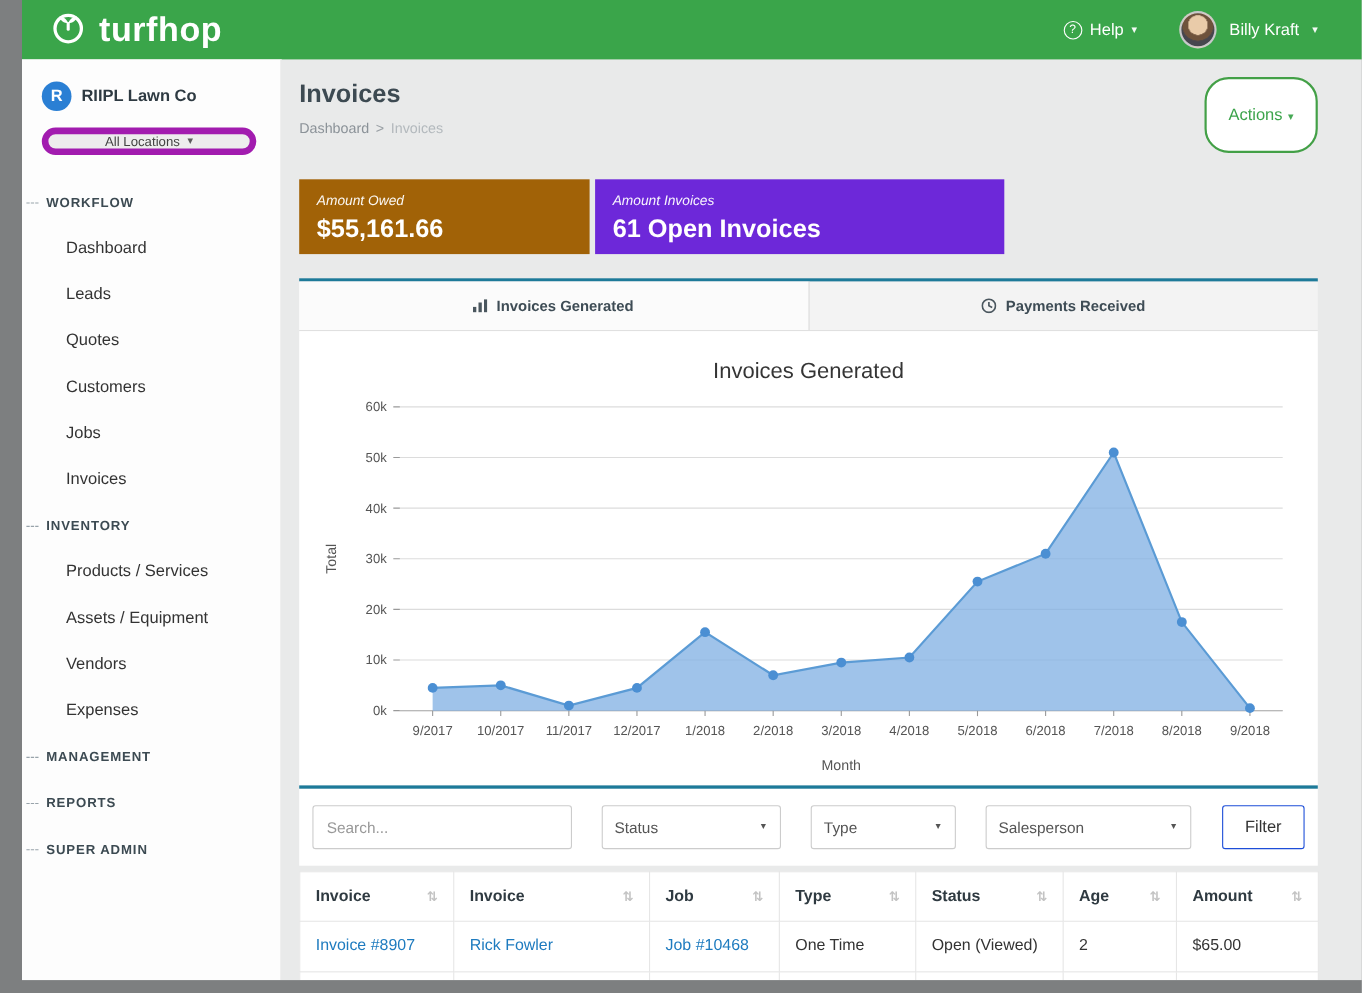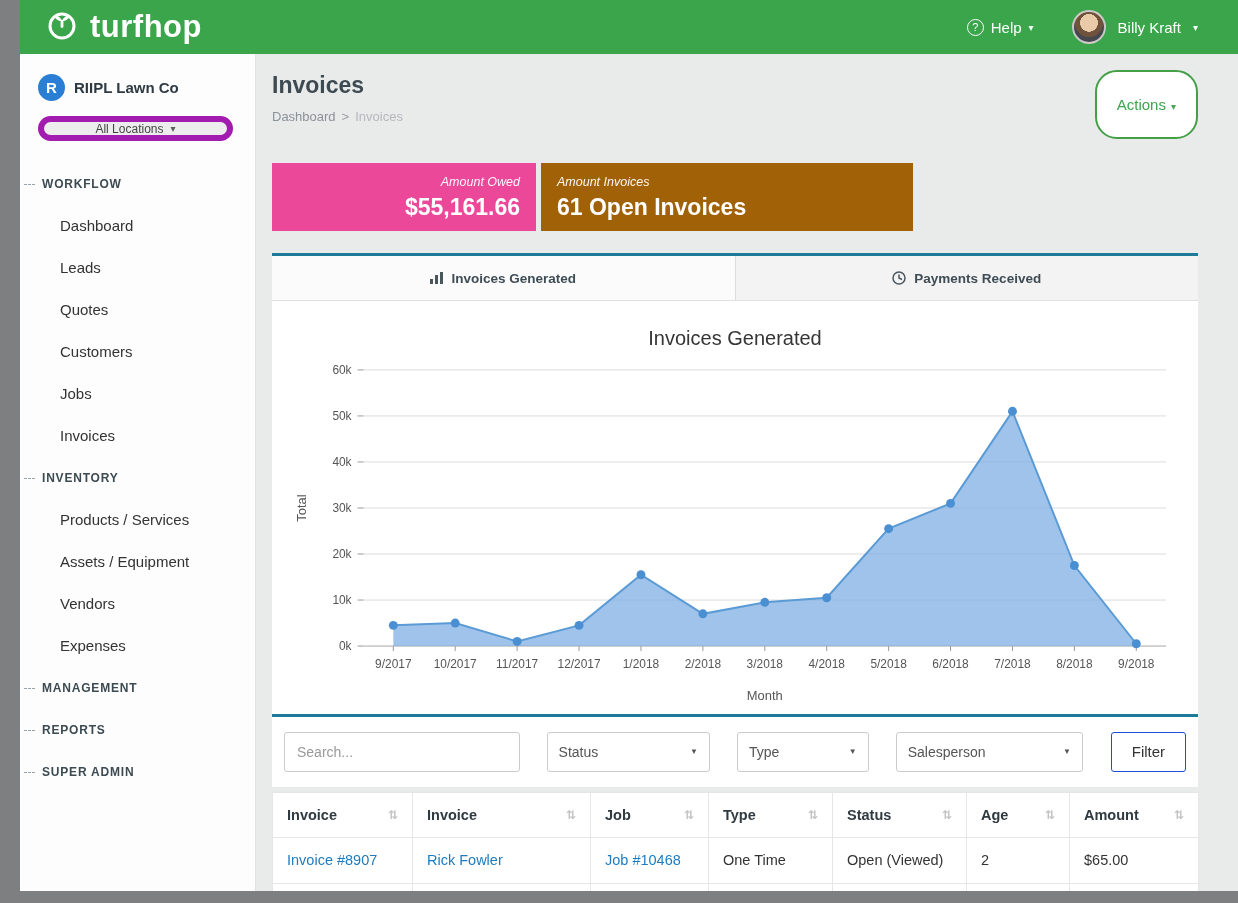--- a/index.html
+++ b/index.html
@@ -43,23 +43,23 @@
   .page-title { font-size:23px; color:#3d4a52; font-weight:bold; margin:2px 0 10px; }
   .breadcrumb { font-size:13px; color:#8b9298; }
   .bc-sep { margin:0 6px; color:#9aa0a5; }
   .bc-current { color:#b3b9bd; }
   .actions-btn { padding:24px 20px; border:2px solid #43a047; color:#3da44c; border-radius:22px; background:#fff; font-size:15px; cursor:pointer; font-family:inherit; }
   .actions-btn .chev { color:#3da44c; margin-left:5px; }
 
   
   .stats { display:flex; gap:5px; margin-bottom:22px; }
   .stat { height:68px; padding:11px 16px; color:#fff; }
-  .stat-1 { width:264px; background:#ec4899;text-align:right; }
+  .stat-1 { width:264px; background:#a16207; }
   .stat-2 { width:282px; background:#41586a; }
-  .stat-3 { width:372px; background:#a16207; }
+  .stat-3 { width:372px; background:#6d28d9; }
   .stat-label { font-size:12.5px; font-style:italic; margin:1px 0 5px; opacity:.95; }
   .stat-value { font-size:23px; font-weight:bold; }
 
   
   .tabs-wrap { border-top:3px solid #1d7a99; }
   .tabs { display:flex; height:45px; background:#f3f3f3; border-bottom:1px solid #e0e0e0; }
   .tab { flex:1; display:flex; align-items:center; justify-content:center; gap:8px; font-size:13.5px; font-weight:bold; color:#3e4c55; cursor:pointer; }
   .tab.active { background:#fbfbfb; }
   .tab + .tab { border-left:1px solid #ddd; }
   .tab svg { display:block; }

